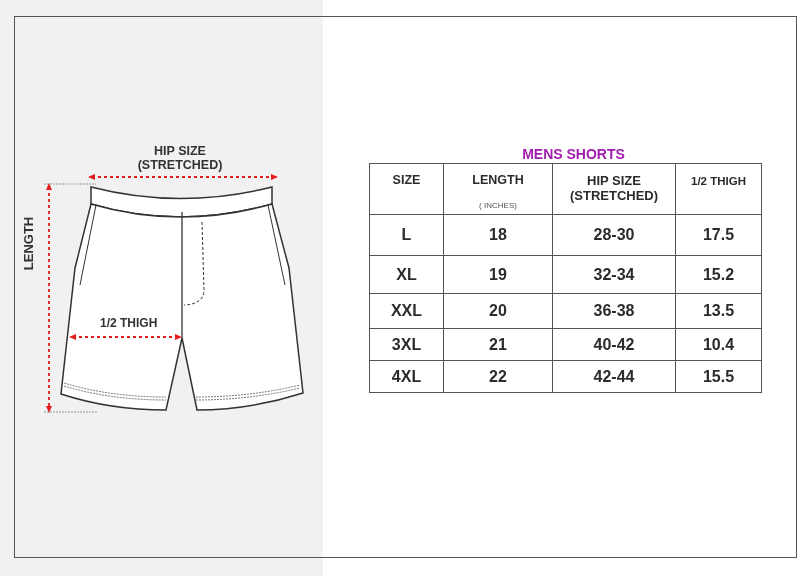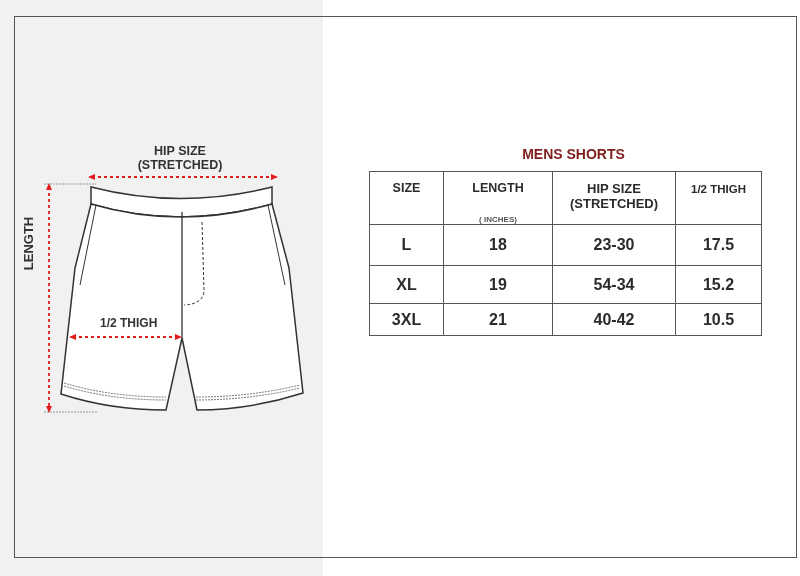--- a/index.html
+++ b/index.html
@@ -3,25 +3,25 @@
 <meta charset="utf-8">
 <style>
   html, body { margin:0; padding:0; }
   body { width:800px; height:576px; position:relative; background:#ffffff; overflow:hidden; font-family:"Liberation Sans", sans-serif; color:#2b2b2b; }
   .left-panel { position:absolute; left:0; top:0; width:323px; height:576px; background:#f1f1f1; }
   .frame { position:absolute; left:14px; top:16px; width:783px; height:542px; border:1.5px solid #555; box-sizing:border-box; }
   .diagram { position:absolute; left:0; top:130px; width:320px; height:300px; }
   .hip-label { position:absolute; left:0; width:360px; text-align:center; font-weight:bold; font-size:12.5px; line-height:16px; color:#333; }
   .thigh-label { position:absolute; left:100px; top:316px; font-weight:bold; font-size:12px; color:#333; }
   .length-label { position:absolute; left:-2px; top:236px; transform:rotate(-90deg); transform-origin:center; font-weight:bold; font-size:13px; color:#333; width:60px; text-align:center; }
-  .title { position:absolute; left:369px; width:409px; top:146px; text-align:center; font-weight:bold; font-size:14px; color:#7f1d1d; }
-  table.size-table { position:absolute; left:369px; top:171px; border-collapse:collapse; }
+  .title { position:absolute; left:369px; width:409px; top:146px; text-align:center; font-weight:bold; font-size:14px; color:#a21caf; }
+  table.size-table { position:absolute; left:369px; top:163px; border-collapse:collapse; }
   table.size-table td, table.size-table th { border:1.5px solid #555; text-align:center; font-weight:bold; color:#2b2b2b; padding:0; }
   th { font-size:12.5px; vertical-align:top; }
-  th .sub { display:block; font-weight:bold; font-size:8px; color:#555; margin-top:20px; }
+  th .sub { display:block; font-weight:normal; font-size:8px; color:#555; margin-top:14px; }
   td { font-size:16px; }
 </style>
 </head>
 <body>
 
 <div class="left-panel"></div>
 <div class="frame"></div>
 
 <div>
   <div class="hip-label" style="top:143px;">HIP SIZE</div>
@@ -81,29 +81,41 @@
     </th>
     <th style="padding-top:9px; font-size:13px; line-height:15px">
       <span style="display:block">HIP SIZE</span>
       <span style="display:block">(STRETCHED)</span>
     </th>
     <th style="padding-top:11px; font-size:11.5px"><span>1/2 THIGH</span></th>
   </tr>
   <tr style="height:41px">
     <td>L</td>
     <td>18</td>
-    <td>23-30</td>
+    <td>28-30</td>
     <td>17.5</td>
   </tr>
   <tr style="height:38px">
     <td>XL</td>
     <td>19</td>
-    <td>54-34</td>
+    <td>32-34</td>
     <td>15.2</td>
+  </tr>
+  <tr style="height:35px">
+    <td>XXL</td>
+    <td>20</td>
+    <td>36-38</td>
+    <td>13.5</td>
   </tr>
   <tr style="height:32px">
     <td>3XL</td>
     <td>21</td>
     <td>40-42</td>
-    <td>10.5</td>
+    <td>10.4</td>
+  </tr>
+  <tr style="height:32px">
+    <td>4XL</td>
+    <td>22</td>
+    <td>42-44</td>
+    <td>15.5</td>
   </tr>
 </tbody>
   </table>
 
 </body></html>

